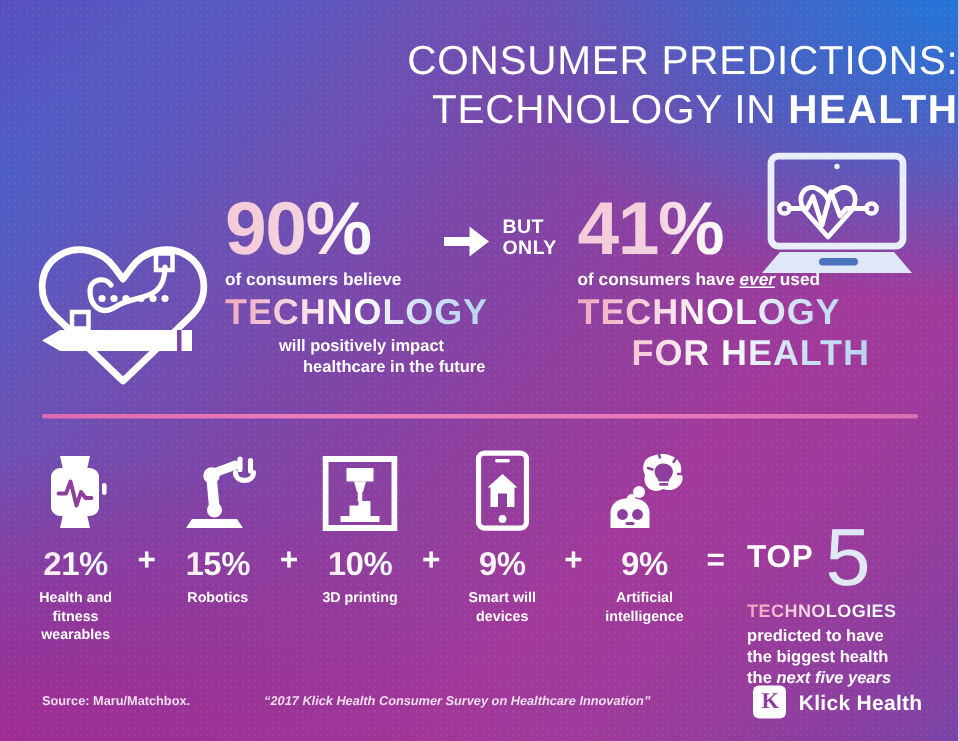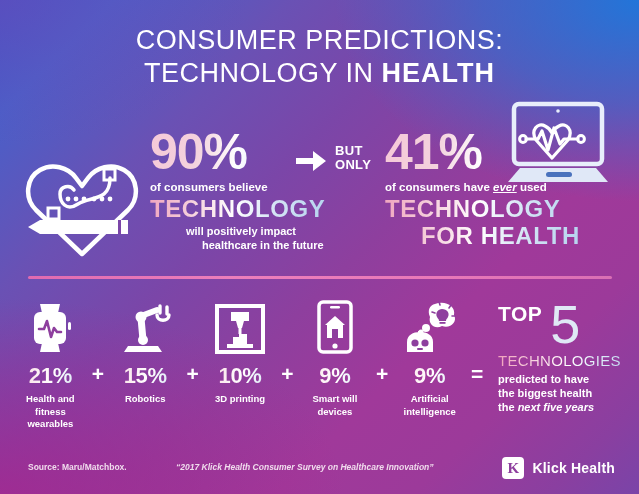--- a/index.html
+++ b/index.html
@@ -48,21 +48,21 @@
       radial-gradient(rgba(255,255,255,0.055) 0.6px, transparent 0.7px);
     background-size: 4px 4px;
     pointer-events: none;
   }
 
   .layer { position: relative; z-index: 3; }
 
   
   #title-block {
     position: absolute; top: 24px; left: 0; width: 100%;
-    text-align: center;
+    text-align: right;
   }
   #title-line-1, #title-line-2 {
     color: #ffffff;
     font-size: 27px;
     letter-spacing: 0.5px;
     line-height: 33px;
     font-weight: 300;
   }
   #title-line-2 .bold { font-weight: 700; letter-spacing: 1px; }
 
@@ -173,33 +173,33 @@
     width: 26px;
     text-align: center;
     color: #ffffff;
     font-size: 21px;
     font-weight: 700;
     padding-top: 66px;
   }
 
   
   #top5-block { margin-left: 10px; width: 150px; position: relative; padding-top: 6px;}
-  #top5-head { display: flex; align-items: flex-start; }
+  #top5-head { display: flex; align-items: center; margin-top: 48px; }
   #top5-word {
     color: #ffffff; font-size: 21px; font-weight: 700; letter-spacing: 0.5px;
   }
   #top5-number {
     font-size: 54px; font-weight: 300; line-height: 44px;
     margin-left: 8px;
     color: #dfe8f5;
     -webkit-text-stroke: 0px;
   }
   #top5-technologies {
     margin-top: 6px;
-    font-size: 15px; font-weight: 400; letter-spacing: 0.3px;
+    font-size: 12px; font-weight: 700; letter-spacing: 0.3px;
     background: linear-gradient(95deg, #f0a0bb 0%, #f6cdda 25%, #ffffff 55%, #c2dbf1 100%);
     -webkit-background-clip: text;
     background-clip: text;
     color: transparent;
     -webkit-text-fill-color: transparent;
   }
   #top5-desc {
     margin-top: 3px;
     color: #ffffff; font-size: 11px; font-weight: 700; line-height: 14px;
   }

